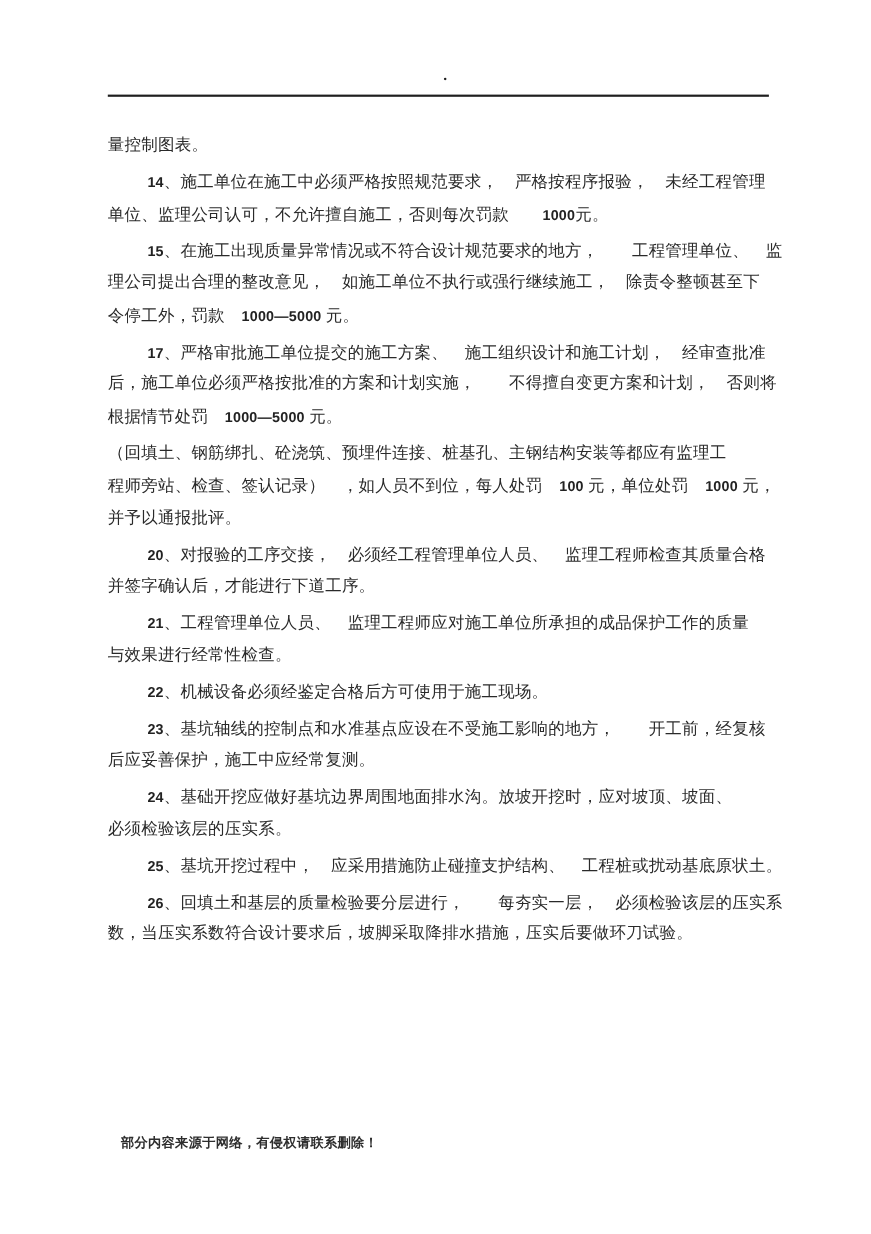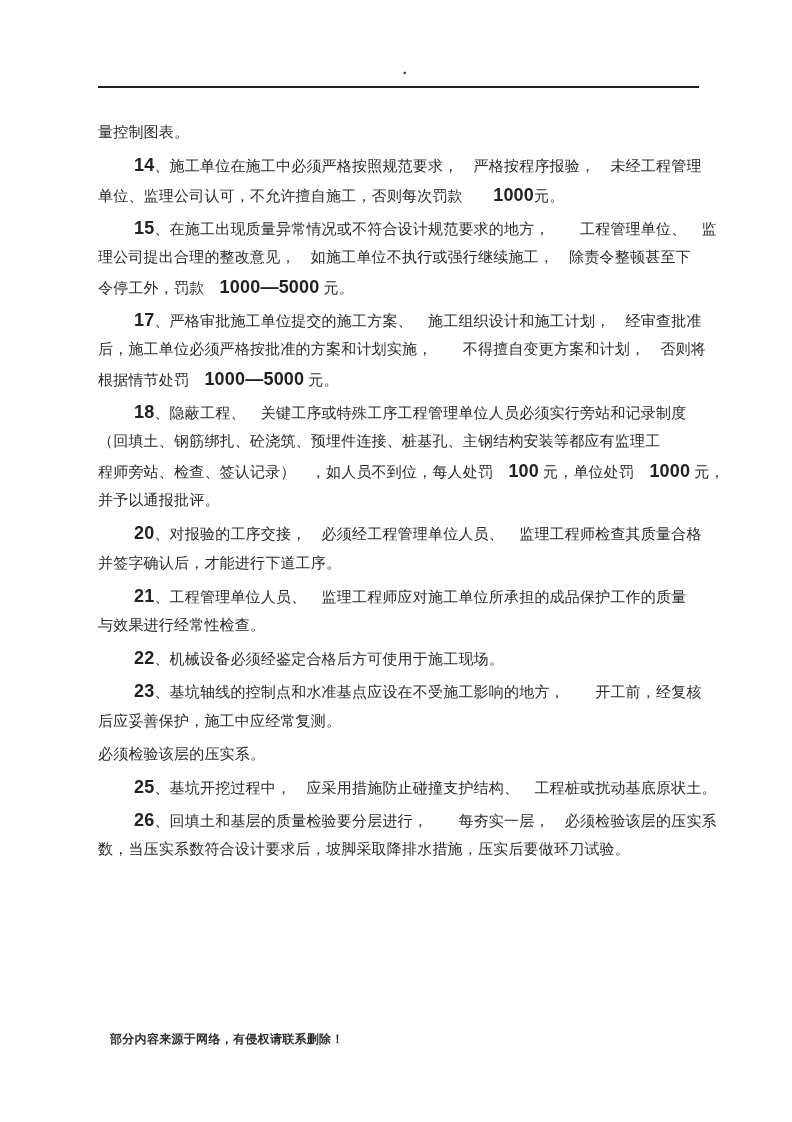--- a/index.html
+++ b/index.html
@@ -37,21 +37,21 @@
     line-height: 29.5px;
     height: 29.5px;
     white-space: pre;
     letter-spacing: 0.2px;
     color: #2a2a2a;
   }
   .line.indent { padding-left: 36px; }
   .num {
     font-family: "Liberation Sans", "DejaVu Sans", sans-serif;
     font-weight: bold;
-    font-size: 18px;
+    font-size: 13px;
     color: #222222;
     text-align: center;
   }
   .footer-note {
     position: absolute;
     left: 110px; top: 1031px;
     font-size: 12px;
     font-weight: bold;
     letter-spacing: 0.3px;
     color: #2e2e2e;
@@ -76,21 +76,20 @@
       <div class="line indent"><span class="num">15</span>、在施工出现质量异常情况或不符合设计规范要求的地方，　　工程管理单位、　监</div>
       <div class="line">理公司提出合理的整改意见，　如施工单位不执行或强行继续施工，　除责令整顿甚至下</div>
       <div class="line">令停工外，罚款　<span class="num">1000</span><span class="num">—</span><span class="num">5000</span> 元。</div>
     </div>
     <div class="para">
       <div class="line indent"><span class="num">17</span>、严格审批施工单位提交的施工方案、　施工组织设计和施工计划，　经审查批准</div>
       <div class="line">后，施工单位必须严格按批准的方案和计划实施，　　不得擅自变更方案和计划，　否则将</div>
       <div class="line">根据情节处罚　<span class="num">1000</span><span class="num">—</span><span class="num">5000</span> 元。</div>
     </div>
     <div class="para">
-      <div class="line indent"><span class="num">18</span>、隐蔽工程、　关键工序或特殊工序工程管理单位人员必须实行旁站和记录制度</div>
       <div class="line">（回填土、钢筋绑扎、砼浇筑、预埋件连接、桩基孔、主钢结构安装等都应有监理工</div>
       <div class="line">程师旁站、检查、签认记录）　，如人员不到位，每人处罚　<span class="num">100</span> 元，单位处罚　<span class="num">1000</span> 元，</div>
       <div class="line">并予以通报批评。</div>
     </div>
     <div class="para">
     </div>
     <div class="para">
       <div class="line indent"><span class="num">20</span>、对报验的工序交接，　必须经工程管理单位人员、　监理工程师检查其质量合格</div>
       <div class="line">并签字确认后，才能进行下道工序。</div>
     </div>
@@ -99,20 +98,21 @@
       <div class="line">与效果进行经常性检查。</div>
     </div>
     <div class="para">
       <div class="line indent"><span class="num">22</span>、机械设备必须经鉴定合格后方可使用于施工现场。</div>
     </div>
     <div class="para">
       <div class="line indent"><span class="num">23</span>、基坑轴线的控制点和水准基点应设在不受施工影响的地方，　　开工前，经复核</div>
       <div class="line">后应妥善保护，施工中应经常复测。</div>
     </div>
     <div class="para">
+      <div class="line indent"><span class="num">24</span>、基础开挖应做好基坑边界周围地面排水沟。放坡开挖时，应对坡顶、坡面、</div>
       <div class="line">必须检验该层的压实系。</div>
     </div>
     <div class="para">
       <div class="line indent"><span class="num">25</span>、基坑开挖过程中，　应采用措施防止碰撞支护结构、　工程桩或扰动基底原状土。</div>
     </div>
     <div class="para">
       <div class="line indent"><span class="num">26</span>、回填土和基层的质量检验要分层进行，　　每夯实一层，　必须检验该层的压实系</div>
       <div class="line">数，当压实系数符合设计要求后，坡脚采取降排水措施，压实后要做环刀试验。</div>
     </div>
   </div>

